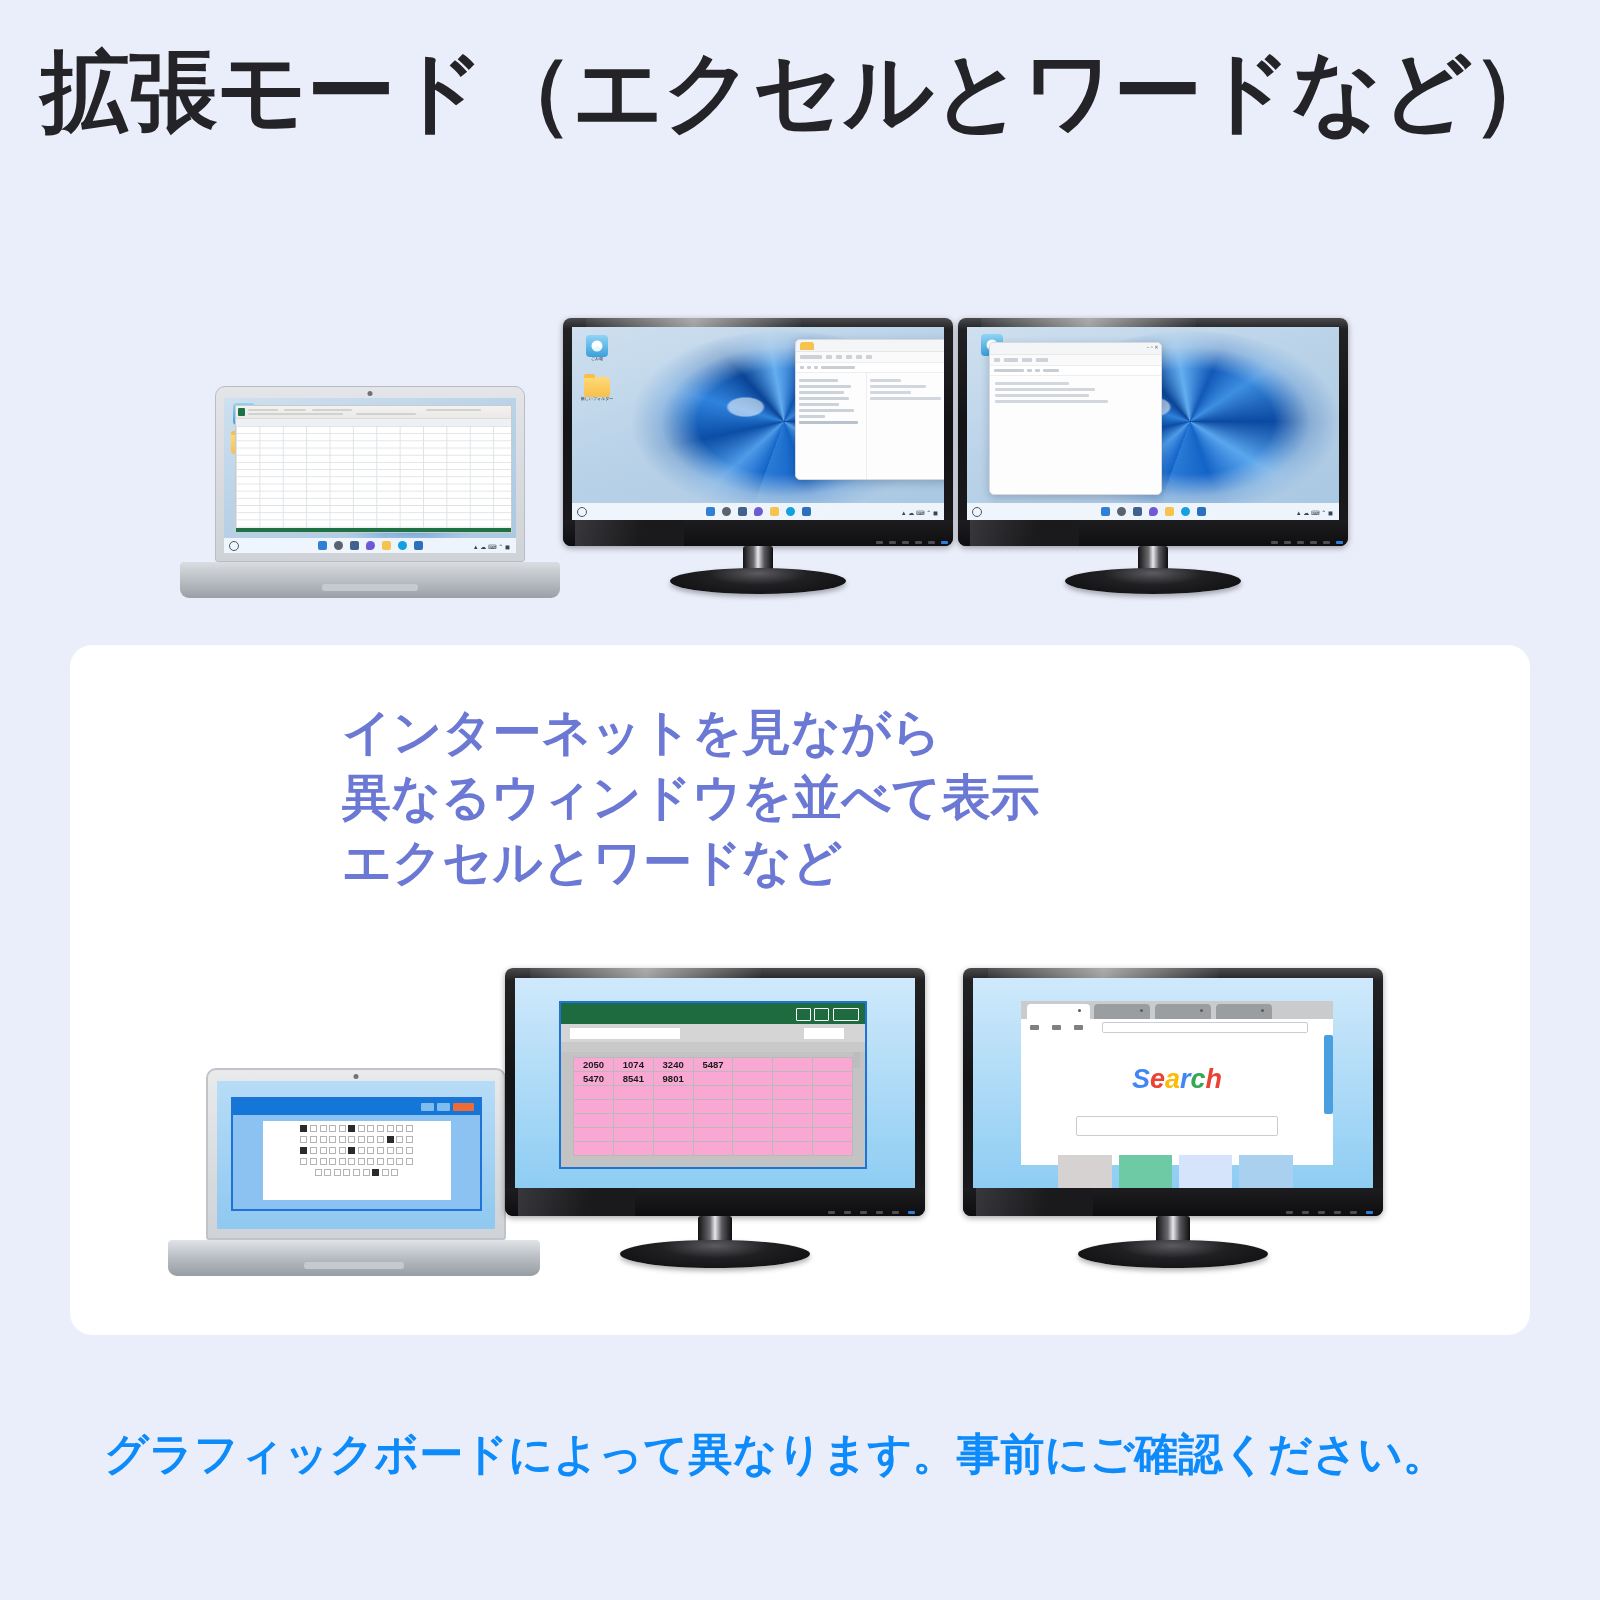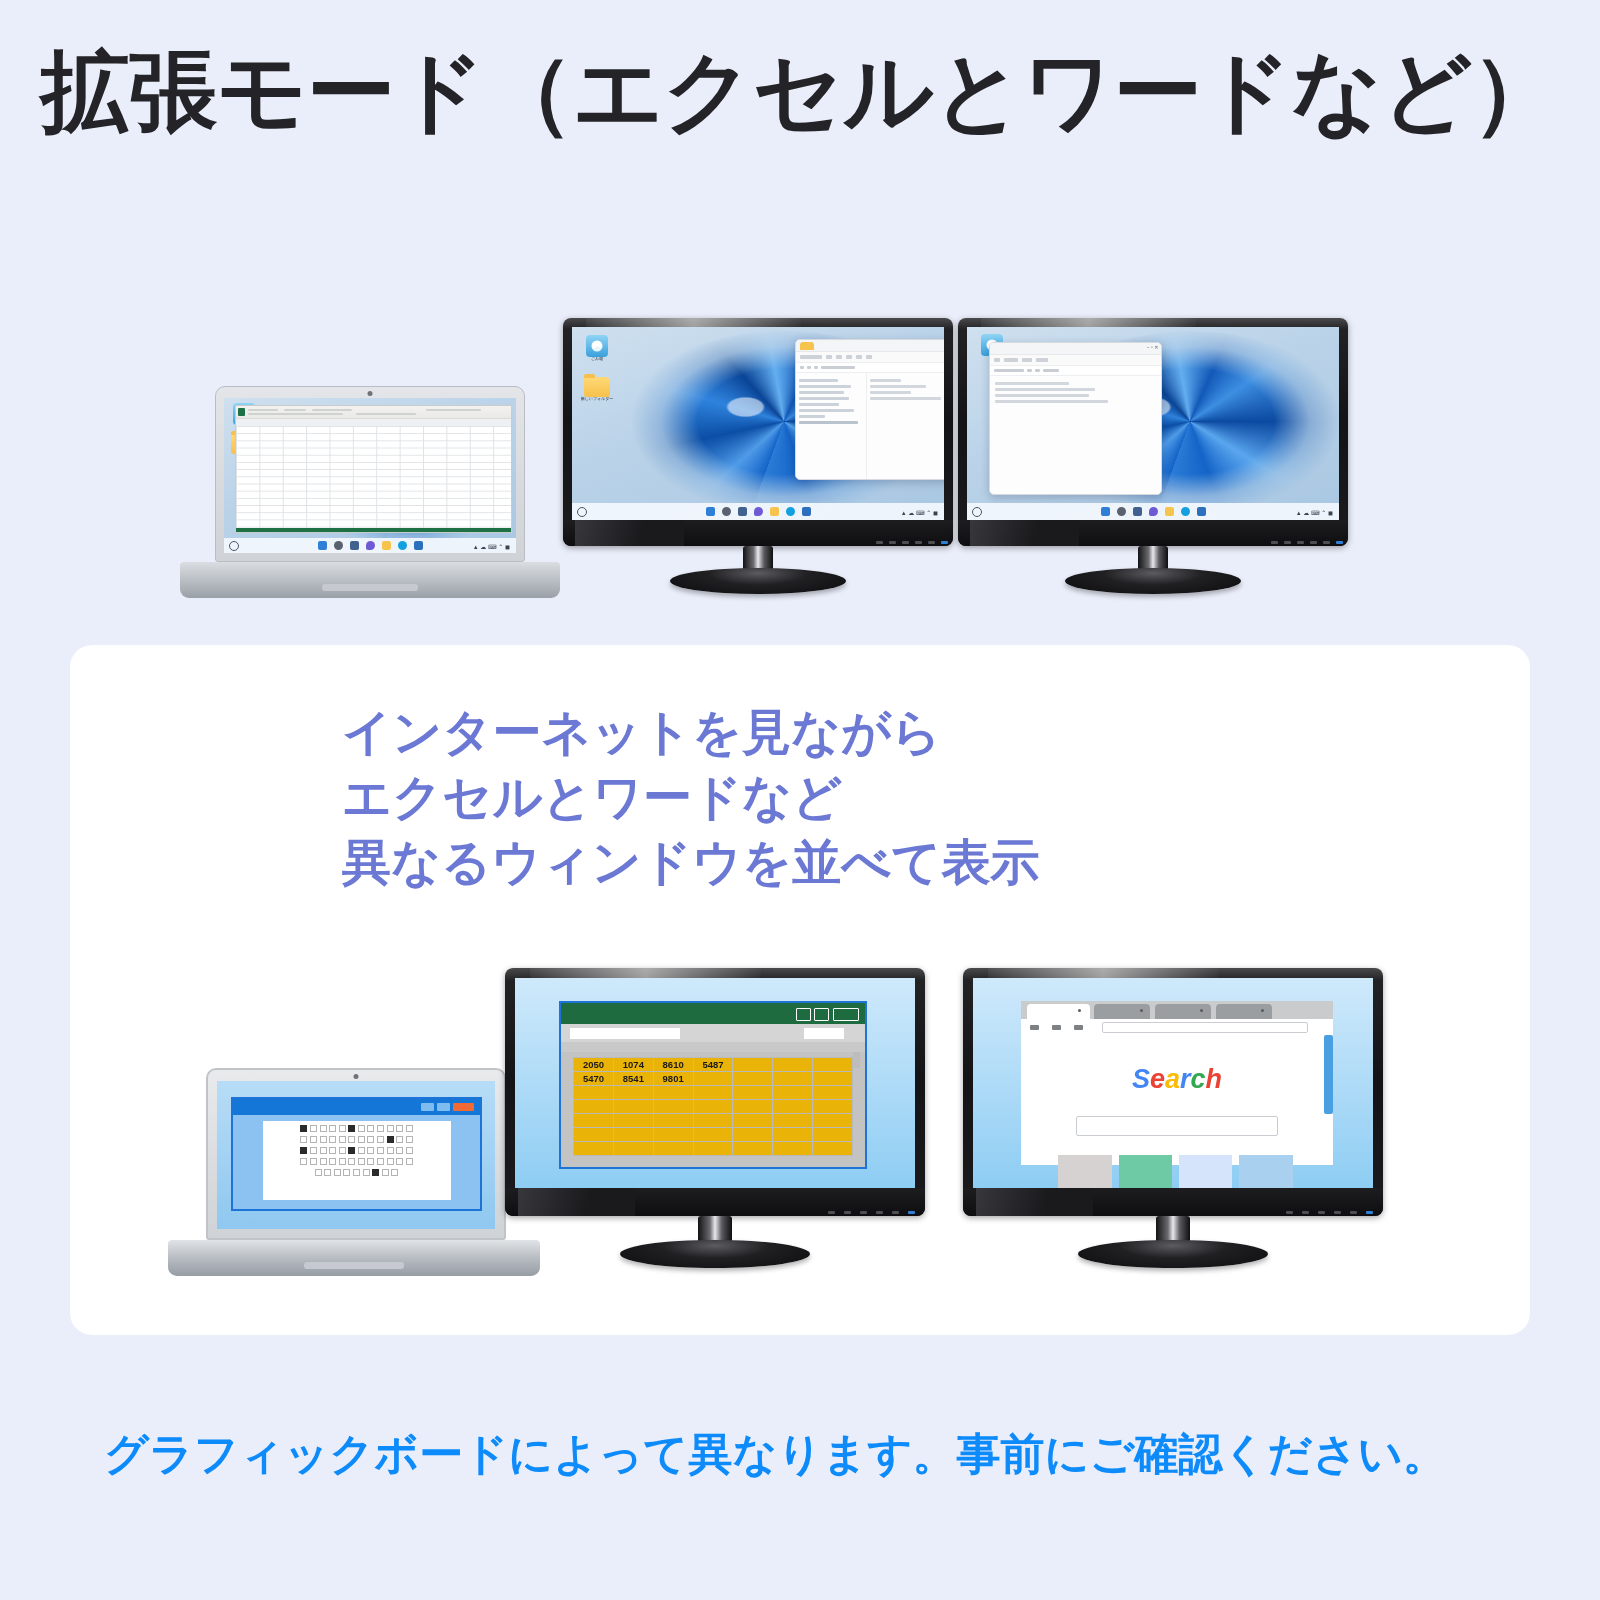--- a/index.html
+++ b/index.html
@@ -144,21 +144,21 @@
   
   .xw{position:absolute;background:#fff;border:2px solid #1e74d6;}
   .xw-tt{height:13%;background:#1e6b3f;position:relative;}
   .xw-tt .c{position:absolute;top:22%;height:52%;border:1.5px solid #fff;border-radius:1px;}
   .xw-tb{height:11%;background:#d5d5d5;position:relative;}
   .xw-tb .f1{position:absolute;left:3%;top:18%;width:36%;height:64%;background:#fff;}
   .xw-tb .f2{position:absolute;right:7%;top:18%;width:13%;height:64%;background:#fff;}
   .xw-tb2{height:6%;background:#c9c9c9;}
   .xw-sheet{position:absolute;left:0;right:0;top:30%;bottom:0;background:#c3c3c3;overflow:hidden;}
   .xw-tbl{position:absolute;left:4%;top:4%;width:92%;}
-  .xw-tbl table{border-collapse:collapse;width:100%;background:#eab308;}
+  .xw-tbl table{border-collapse:collapse;width:100%;background:#f9a8d4;}
   .xw-tbl td{border:1px solid #b9b9b9;height:11px;width:14.2%;
     font-size:9.5px;color:#1a1a1a;text-align:center;font-weight:bold;
     font-family:"Liberation Sans",sans-serif;}
   .xw-sb{position:absolute;right:1.5%;top:18%;width:2.4%;height:30%;background:#bdbdbd;border-radius:1px;}
 
   
   .bw{position:absolute;background:#fff;}
   .bw-tabs{height:11%;background:#c9cbcd;position:relative;}
   .bw-tabs .t{position:absolute;top:18%;height:82%;border-radius:4px 4px 0 0;}
   .bw-tabs .t.act{background:#fff;}
@@ -373,22 +373,22 @@
     </div>
     <div class="mon-neck" style="top:228px;width:30px;height:28px;"></div>
     <div class="mon-base" style="top:250px;width:176px;height:26px;"></div>
   </div>
 
   <div class="card"></div>
 
 
   <div class="usecase">
     <div>インターネットを見ながら</div>
+    <div>異なるウィンドウを並べて表示</div>
     <div>エクセルとワードなど</div>
-    <div>異なるウィンドウを並べて表示</div>
   </div>
 
   <div class="dev" style="left:168px;top:1068px;width:372px;height:222px;">
     <div class="lap-lid" style="left:38px;top:0;width:300px;height:172px;background:linear-gradient(#e8eaec,#cfd2d6);border:2px solid #c0c4c9;box-sizing:border-box;">
       <div class="lap-cam" style="top:4px;"></div>
       <div class="lap-screen" style="left:9px;top:11px;right:9px;bottom:9px;background:linear-gradient(#b7dcf7,#8fc8f0);">
         <div class="wd" style="left:5%;top:11%;width:89%;height:74%;">
           <div class="wd-tt">
             <span class="b" style="right:46px;"></span>
             <span class="b" style="right:30px;"></span>
@@ -485,21 +485,21 @@
             <span class="f2"></span>
           </div>
           <div class="xw-tb2"></div>
           <div class="xw-sheet">
             <div class="xw-tbl">
               <table>
                 <tbody>
                     <tr>
                       <td>2050</td>
                       <td>1074</td>
-                      <td>8610</td>
+                      <td>3240</td>
                       <td>5487</td>
                       <td></td>
                       <td></td>
                       <td></td>
                     </tr>
                     <tr>
                       <td>5470</td>
                       <td>8541</td>
                       <td>9801</td>
                       <td></td>

